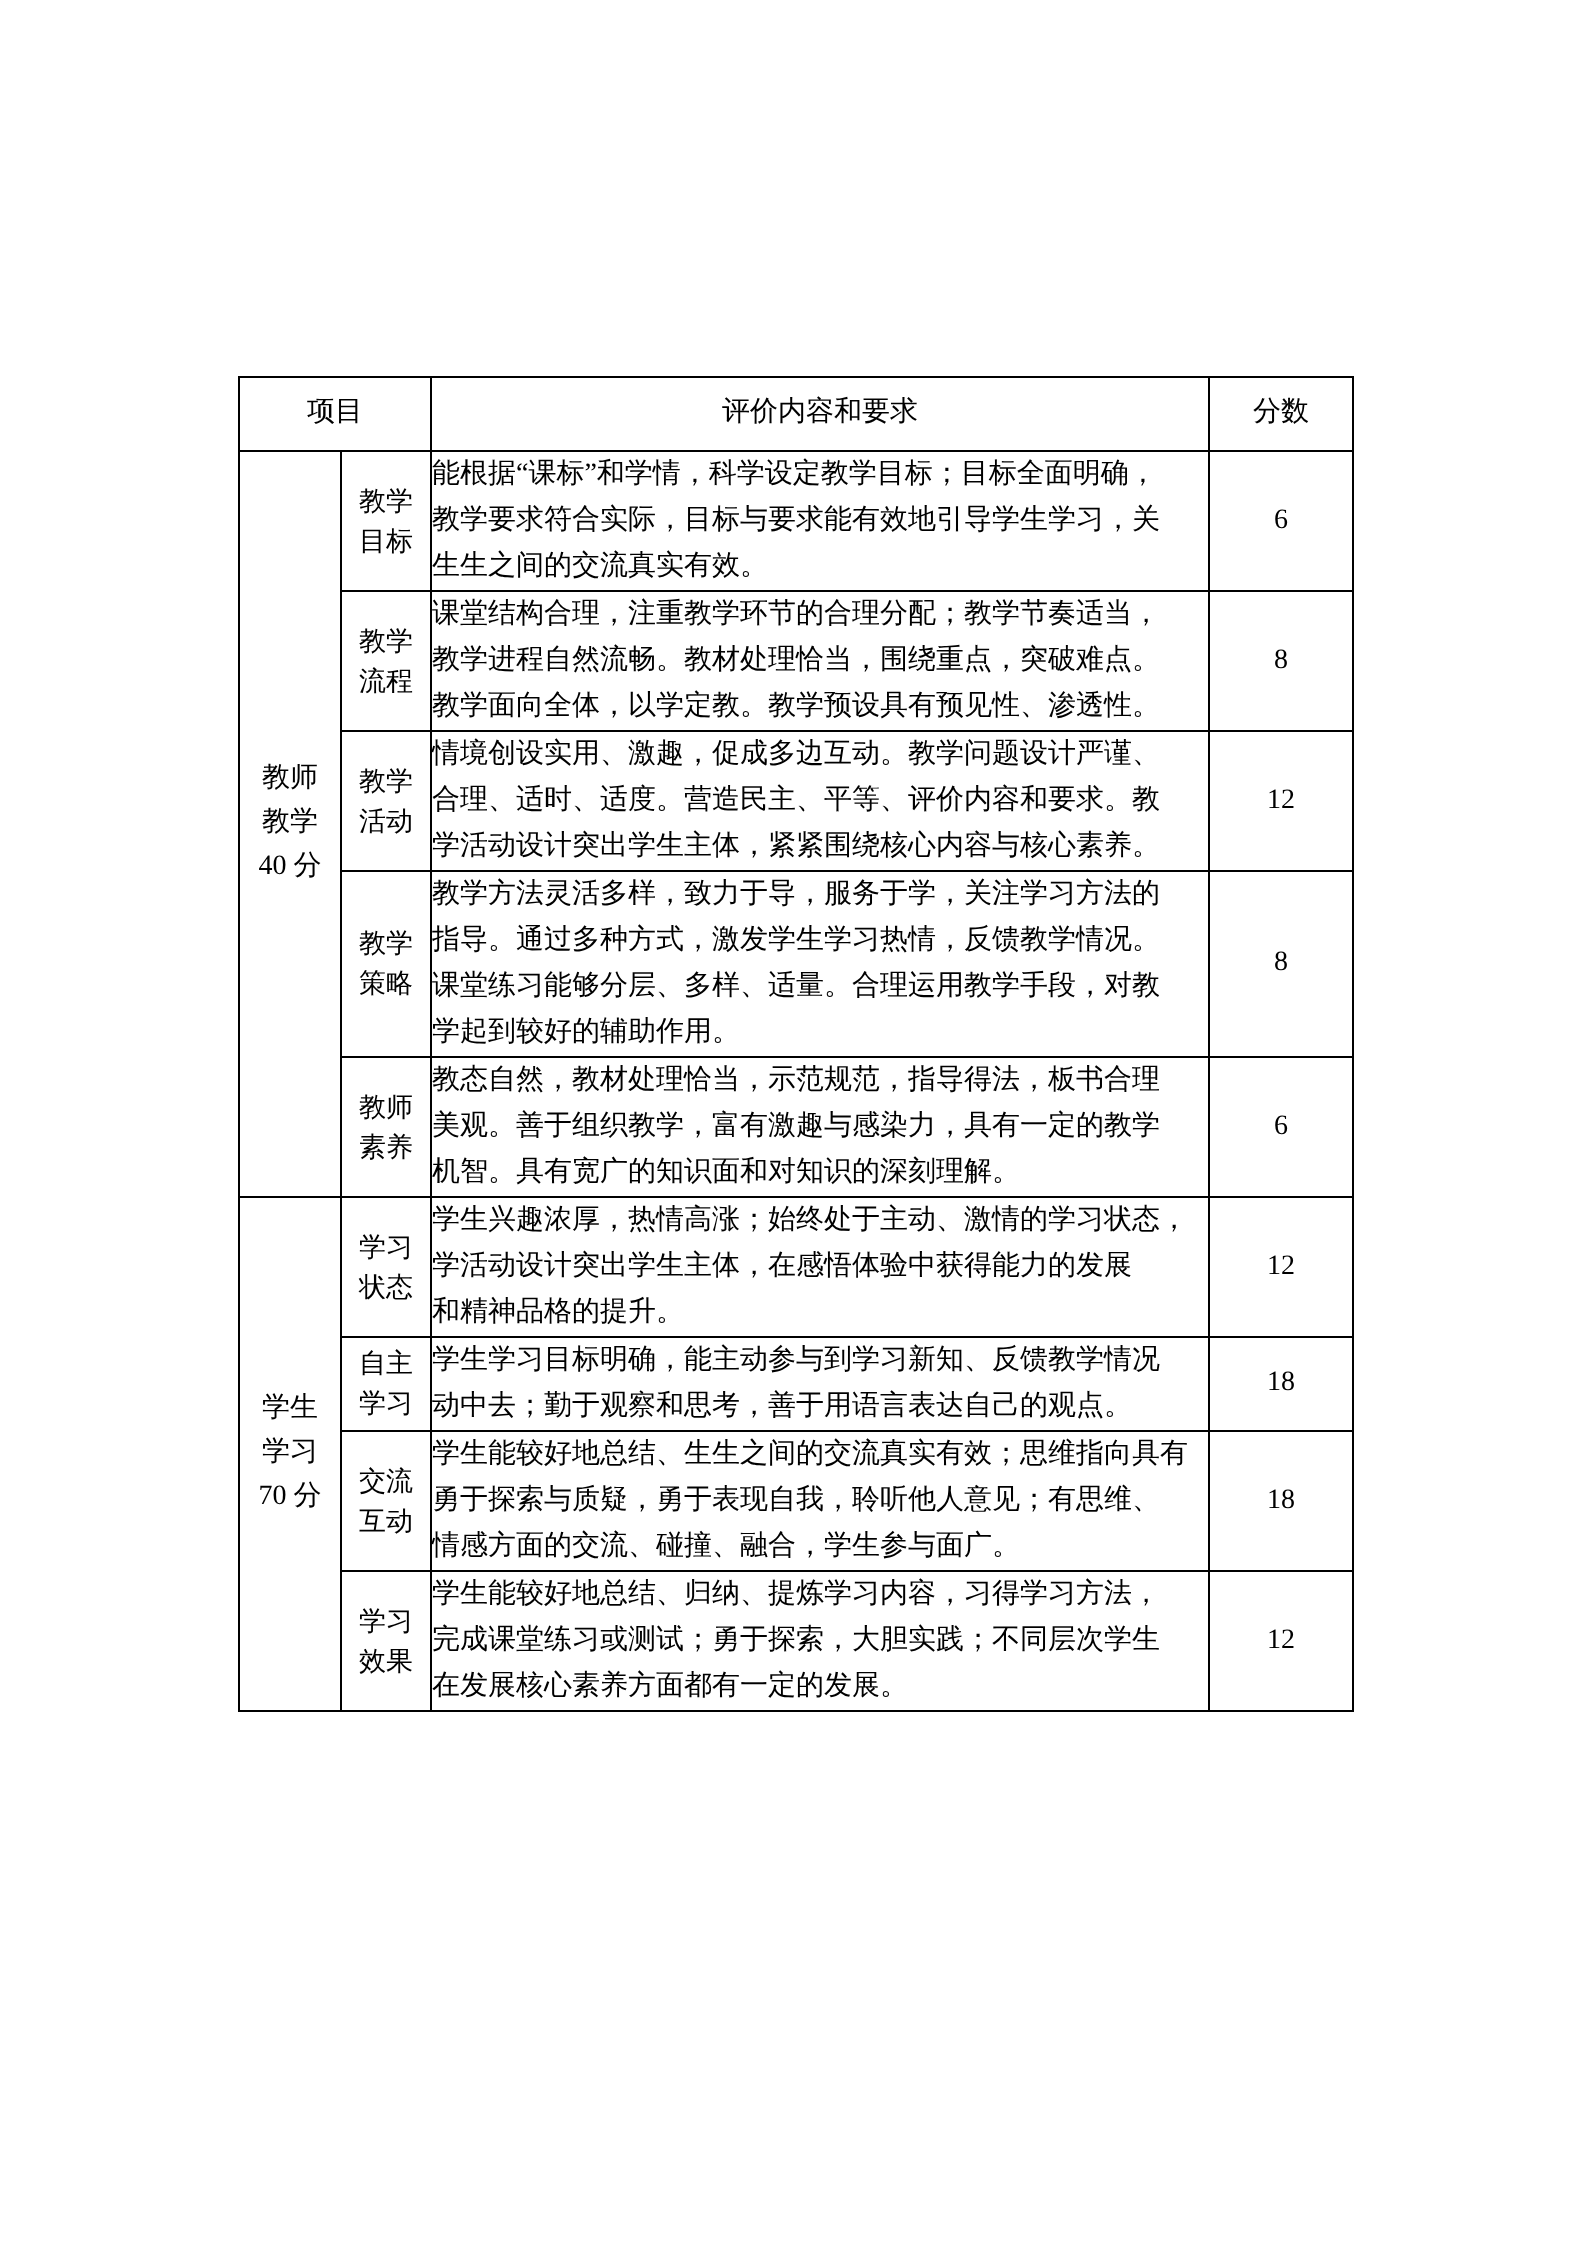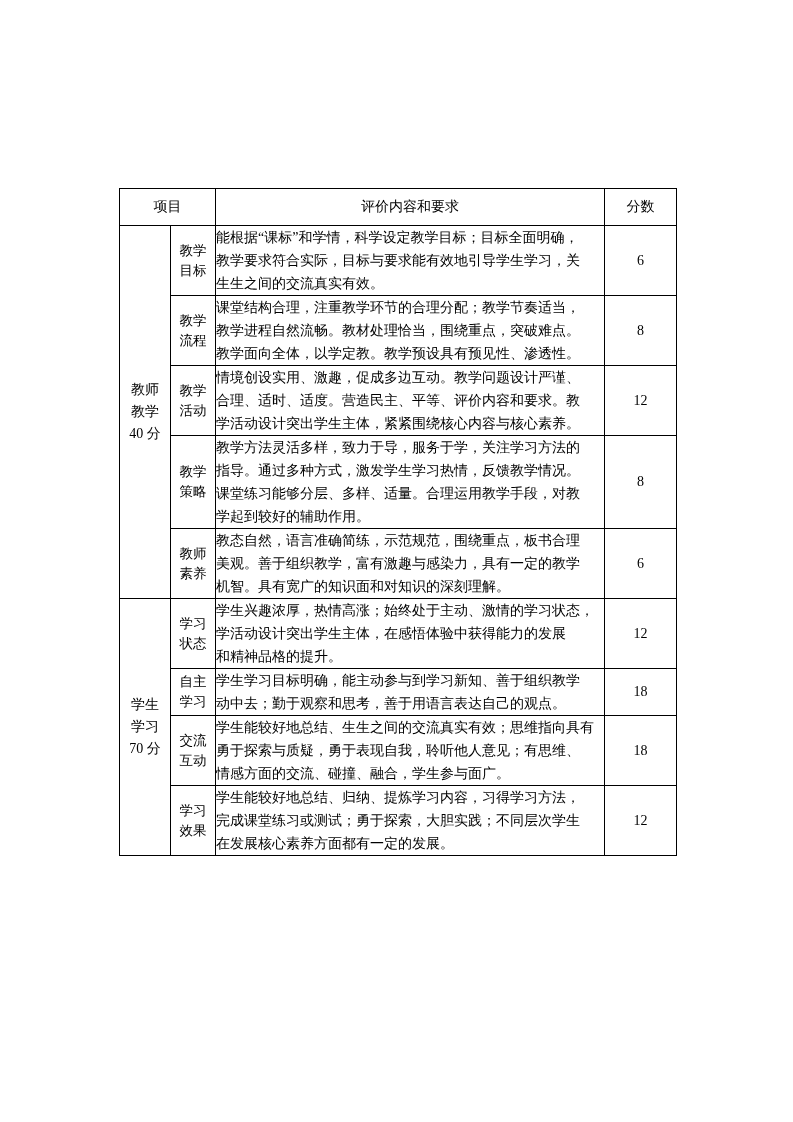--- a/index.html
+++ b/index.html
@@ -166,21 +166,21 @@
               <span class="desc-line">学起到较好的辅助作用。</span>
             </td>
             <td class="score-cell">8</td>
           </tr>
           <tr>
             <td class="sub-cell">
               <span class="desc-line">教师</span>
               <span class="desc-line">素养</span>
             </td>
             <td class="desc-cell">
-              <span class="desc-line">教态自然，语言准确简练，示范规范，围绕重点，板书合理</span>
+              <span class="desc-line">教态自然，教材处理恰当，示范规范，指导得法，板书合理</span>
               <span class="desc-line">美观。善于组织教学，富有激趣与感染力，具有一定的教学</span>
               <span class="desc-line">机智。具有宽广的知识面和对知识的深刻理解。</span>
             </td>
             <td class="score-cell">6</td>
           </tr>
           <tr>
             <td class="group-cell" rowspan="4">
               <span class="desc-line">学生</span>
               <span class="desc-line">学习</span>
               <span class="desc-line">70 分</span>
@@ -195,21 +195,21 @@
               <span class="desc-line">和精神品格的提升。</span>
             </td>
             <td class="score-cell">12</td>
           </tr>
           <tr>
             <td class="sub-cell">
               <span class="desc-line">自主</span>
               <span class="desc-line">学习</span>
             </td>
             <td class="desc-cell">
-              <span class="desc-line">学生学习目标明确，能主动参与到学习新知、善于组织教学</span>
+              <span class="desc-line">学生学习目标明确，能主动参与到学习新知、反馈教学情况</span>
               <span class="desc-line">动中去；勤于观察和思考，善于用语言表达自己的观点。</span>
             </td>
             <td class="score-cell">18</td>
           </tr>
           <tr>
             <td class="sub-cell">
               <span class="desc-line">交流</span>
               <span class="desc-line">互动</span>
             </td>
             <td class="desc-cell">

